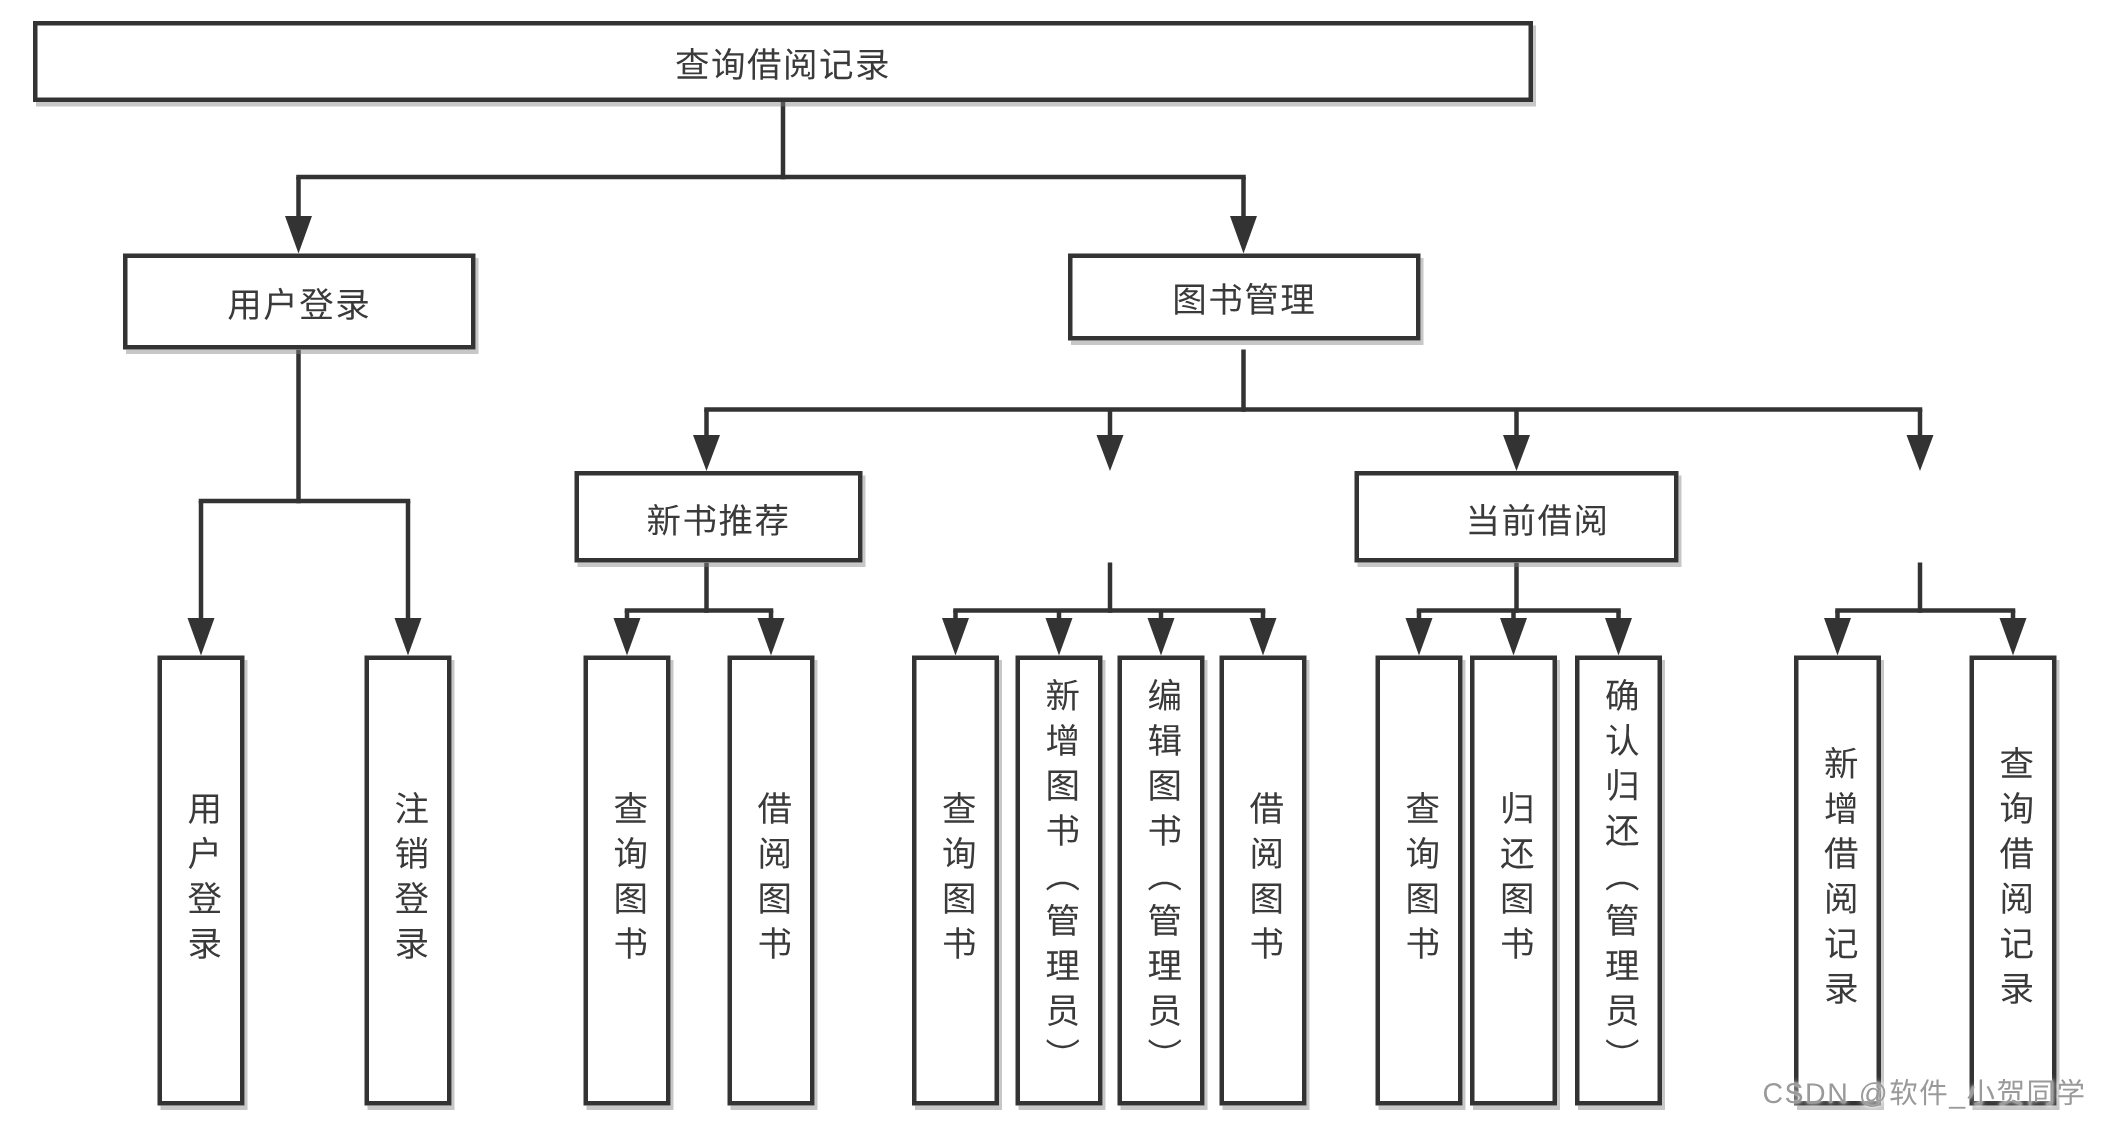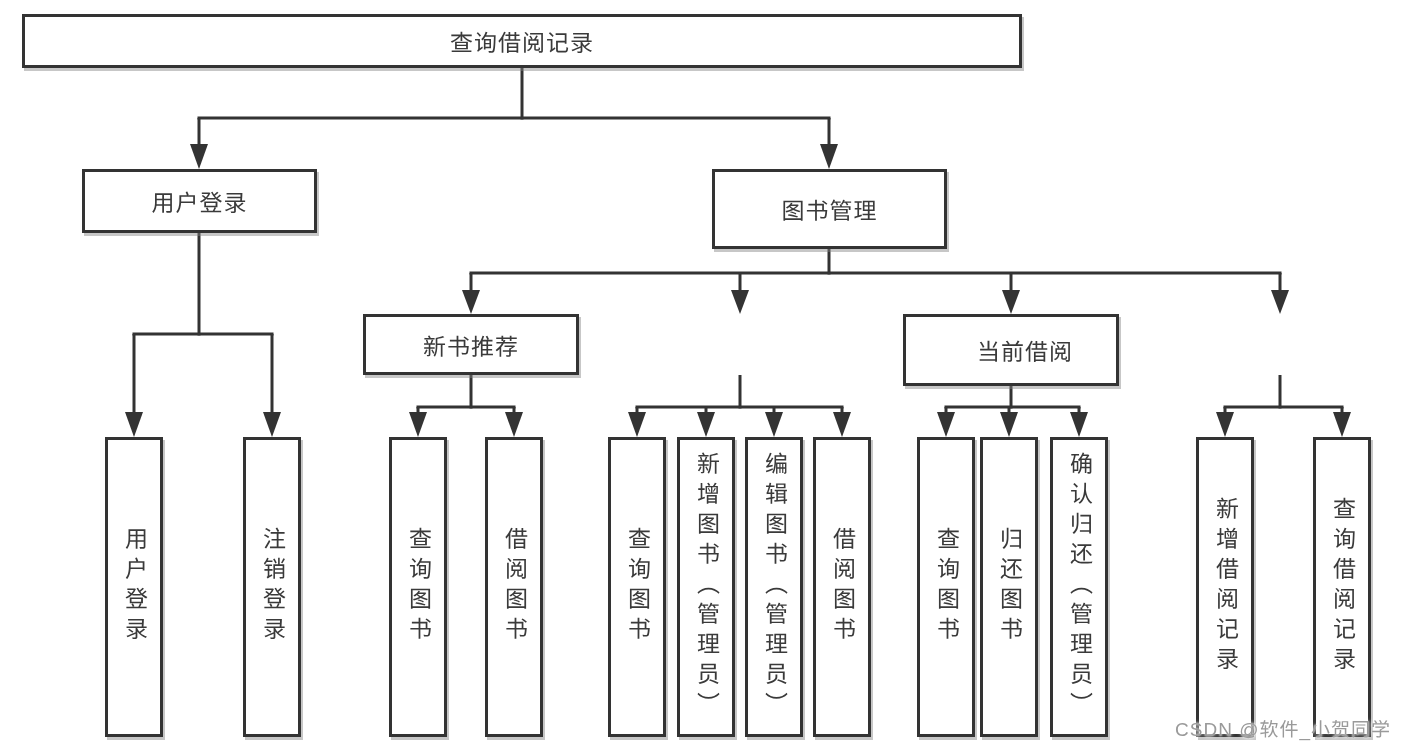--- a/index.html
+++ b/index.html
@@ -142,28 +142,28 @@
     </g>
   </svg>
 
   <div class="box" style="left:22px; top:14px; width:1000px; height:54px;">
     <span>查询借阅记录</span>
   </div>
 
   <div class="box" style="left:82px; top:169px; width:235px; height:64px;">
     <span>用户登录</span>
   </div>
-  <div class="box" style="left:712px; top:169px; width:235px; height:80px;">
+  <div class="box" style="left:712px; top:169px; width:235px; height:58px;">
     <span>图书管理</span>
   </div>
 
-  <div class="box" style="left:363px; top:314px; width:216px; height:61px;">
+  <div class="box" style="left:383px; top:314px; width:192px; height:61px;">
     <span>新书推荐</span>
   </div>
-  <div class="box" style="left:903px; top:314px; width:216px; height:72px;padding-left:28px;">
+  <div class="box" style="left:903px; top:314px; width:216px; height:61px;padding-left:28px;">
     <span>当前借阅</span>
   </div>
 
   <div class="box vbox" style="left:105px; top:437px; width:58px; height:300px;">
     <span>用户登录</span>
   </div>
   <div class="box vbox" style="left:243px; top:437px; width:58px; height:300px;">
     <span>注销登录</span>
   </div>
 

